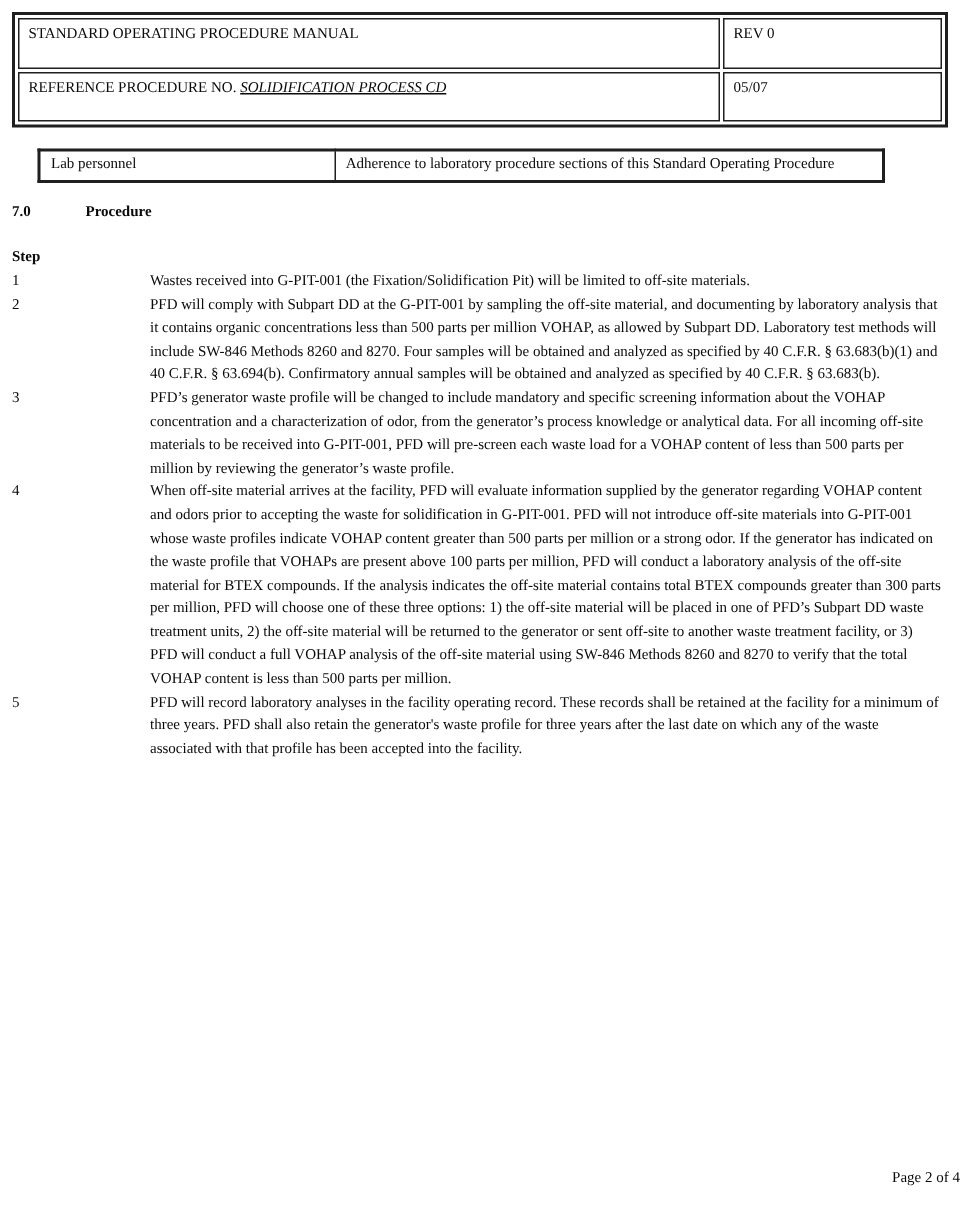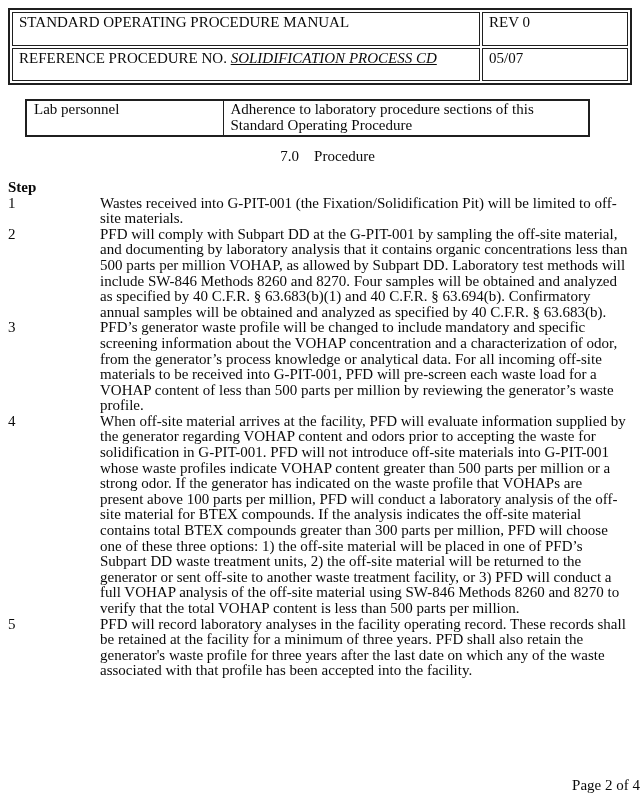--- a/index.html
+++ b/index.html
@@ -4,21 +4,21 @@
 <style>
   * { margin: 0; padding: 0; box-sizing: border-box; }
   html, body { background: #e8e8e8; }
   .page {
     position: relative;
     width: 640px;
     height: 810px;
     margin: 0 auto;
     background: #ffffff;
     font-family: "Liberation Serif", "DejaVu Serif", serif;
-    font-size: 15px;
+    font-size: 10px;
     line-height: 15.6px;
     color: #0a0a0a;
     overflow: hidden;
   }
 
   
   table.hdr {
     border-collapse: separate;
     border-spacing: 2px;
     border: 2px solid #1f1f1f;
@@ -44,21 +44,21 @@
     border: 2px solid #1f1f1f;
   }
   table.resp td {
     border: 1.5px solid #1f1f1f;
     vertical-align: top;
     padding: 1px 7px 2px 7px;
   }
   table.resp td.role-col { width: 197px; }
 
   
-  .sec-heading { margin: 12px 8px 0 8px; font-weight: normal; text-align: center; }
+  .sec-heading { margin: 12px 8px 0 8px; font-weight: bold; }
   .sec-num { display: inline-block; width: 49px; }
 
   .intro { margin: 15px 8px 0 8px; }
 
   
   .steps { margin: 15px 8px 0 8px; display: grid; grid-template-columns: 92px 1fr; }
   .steps .hrow { font-weight: bold; }
   .steps .step-no { grid-column: 1; }
   .steps .step-action { grid-column: 2; max-width: 528px; }
 

